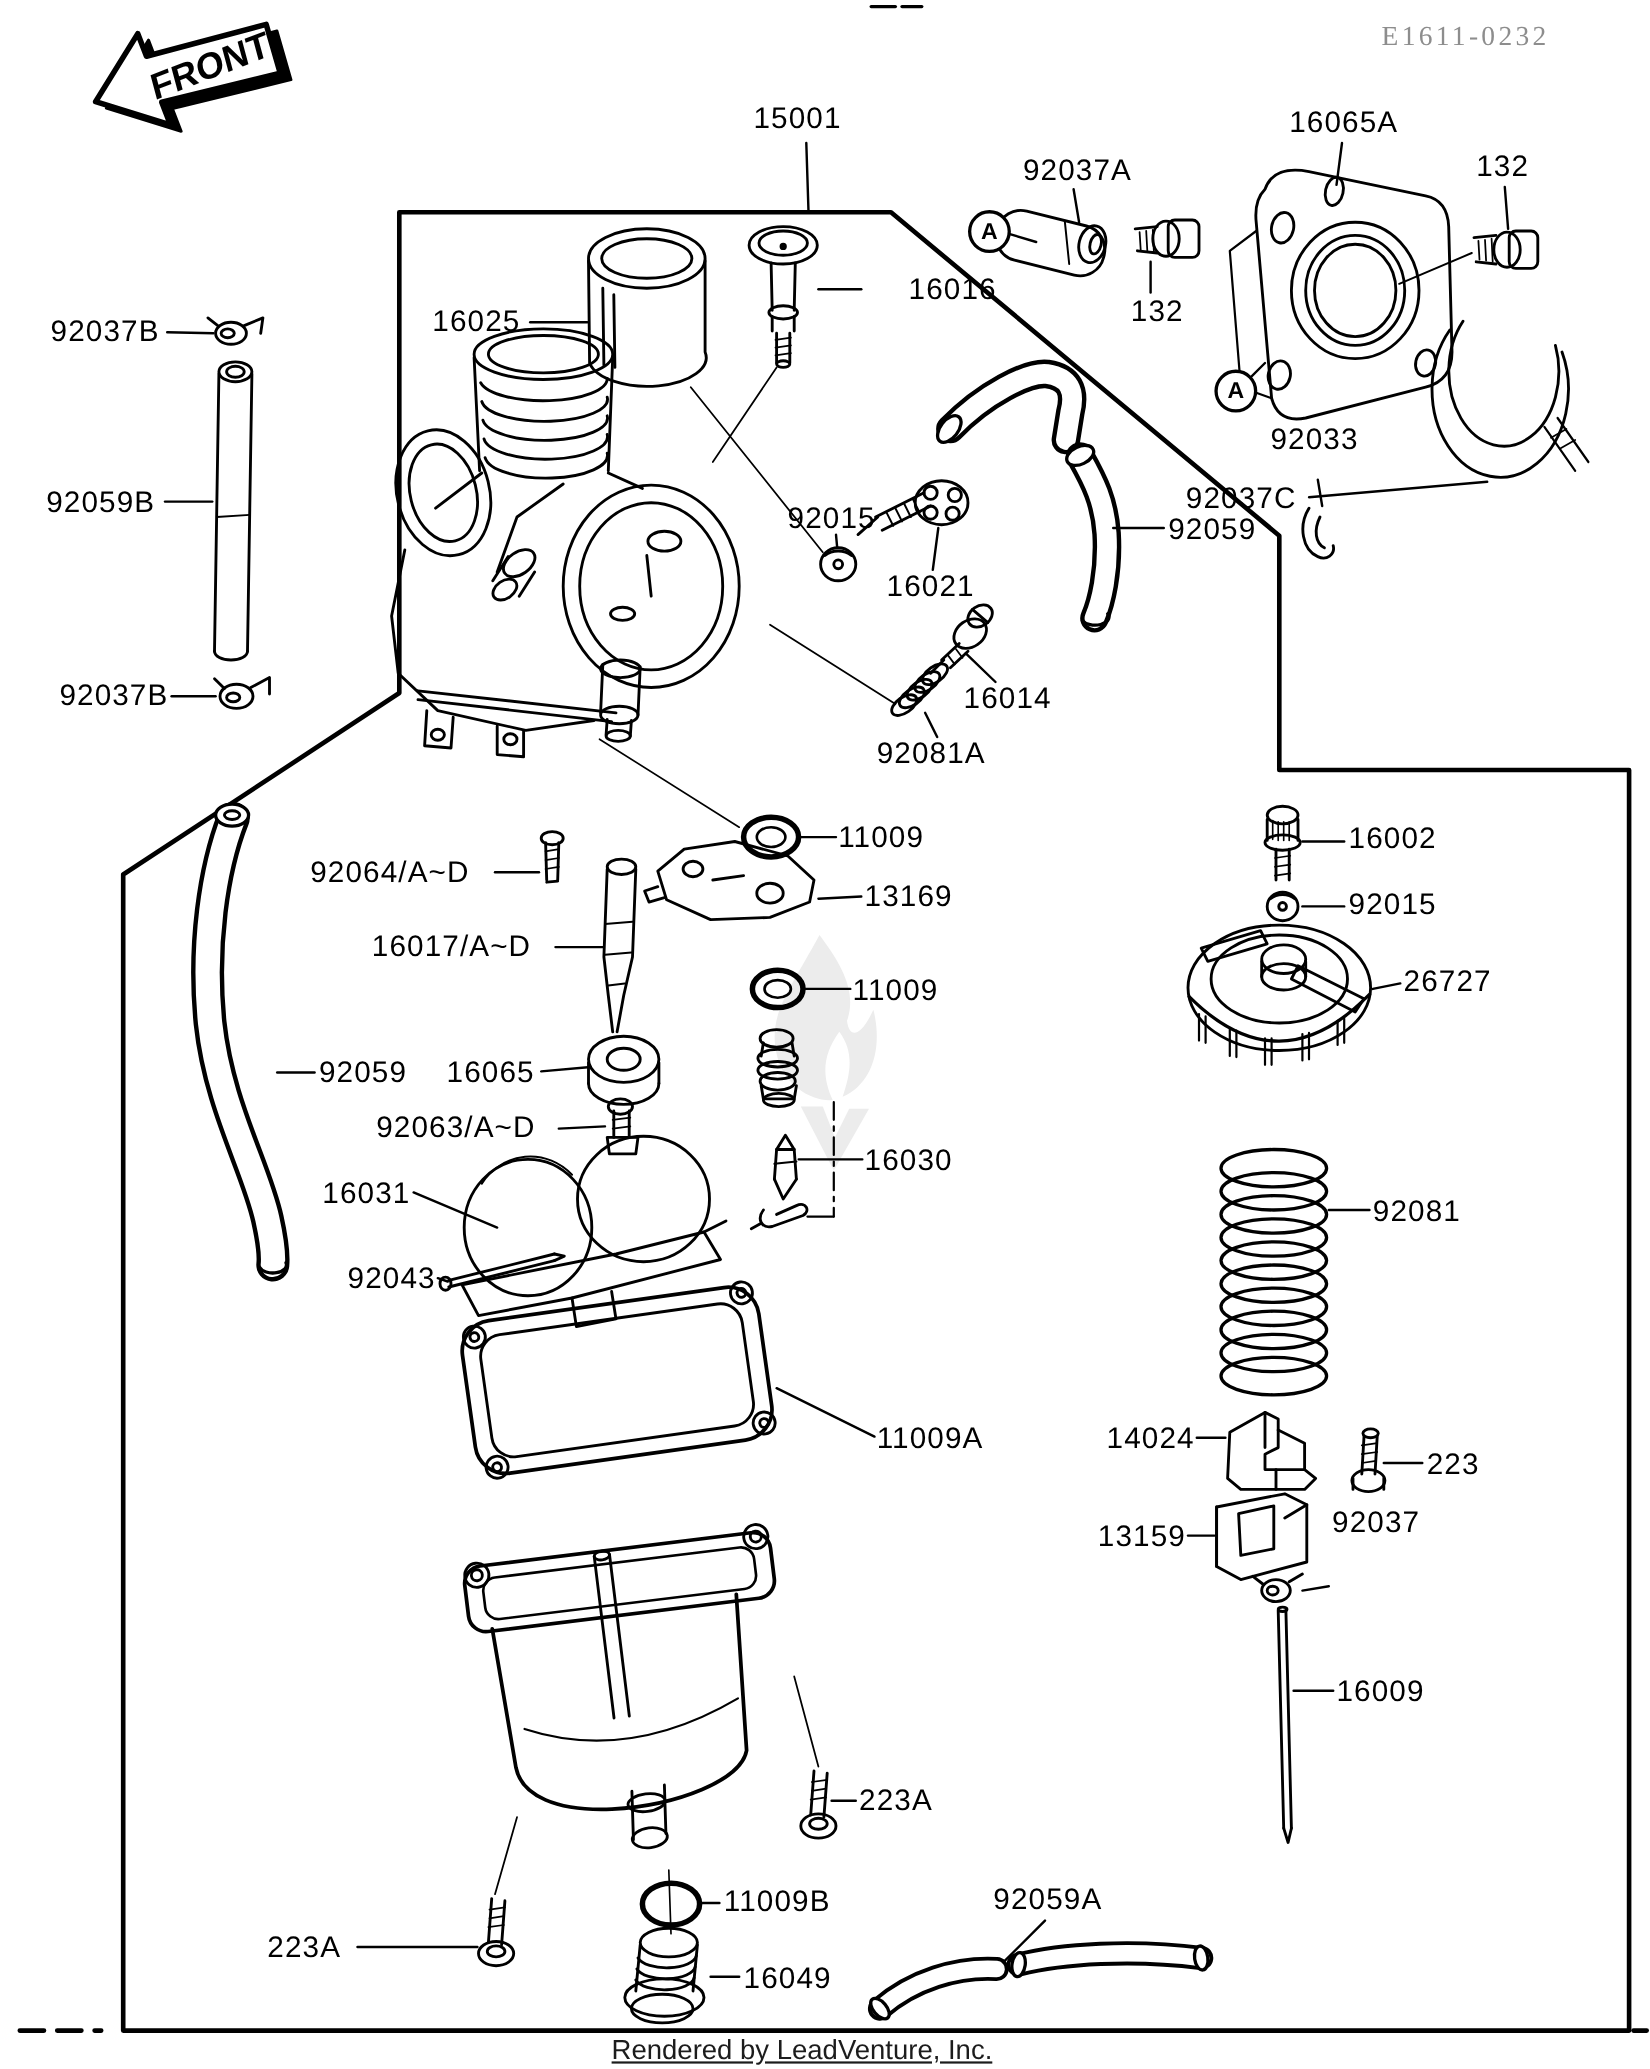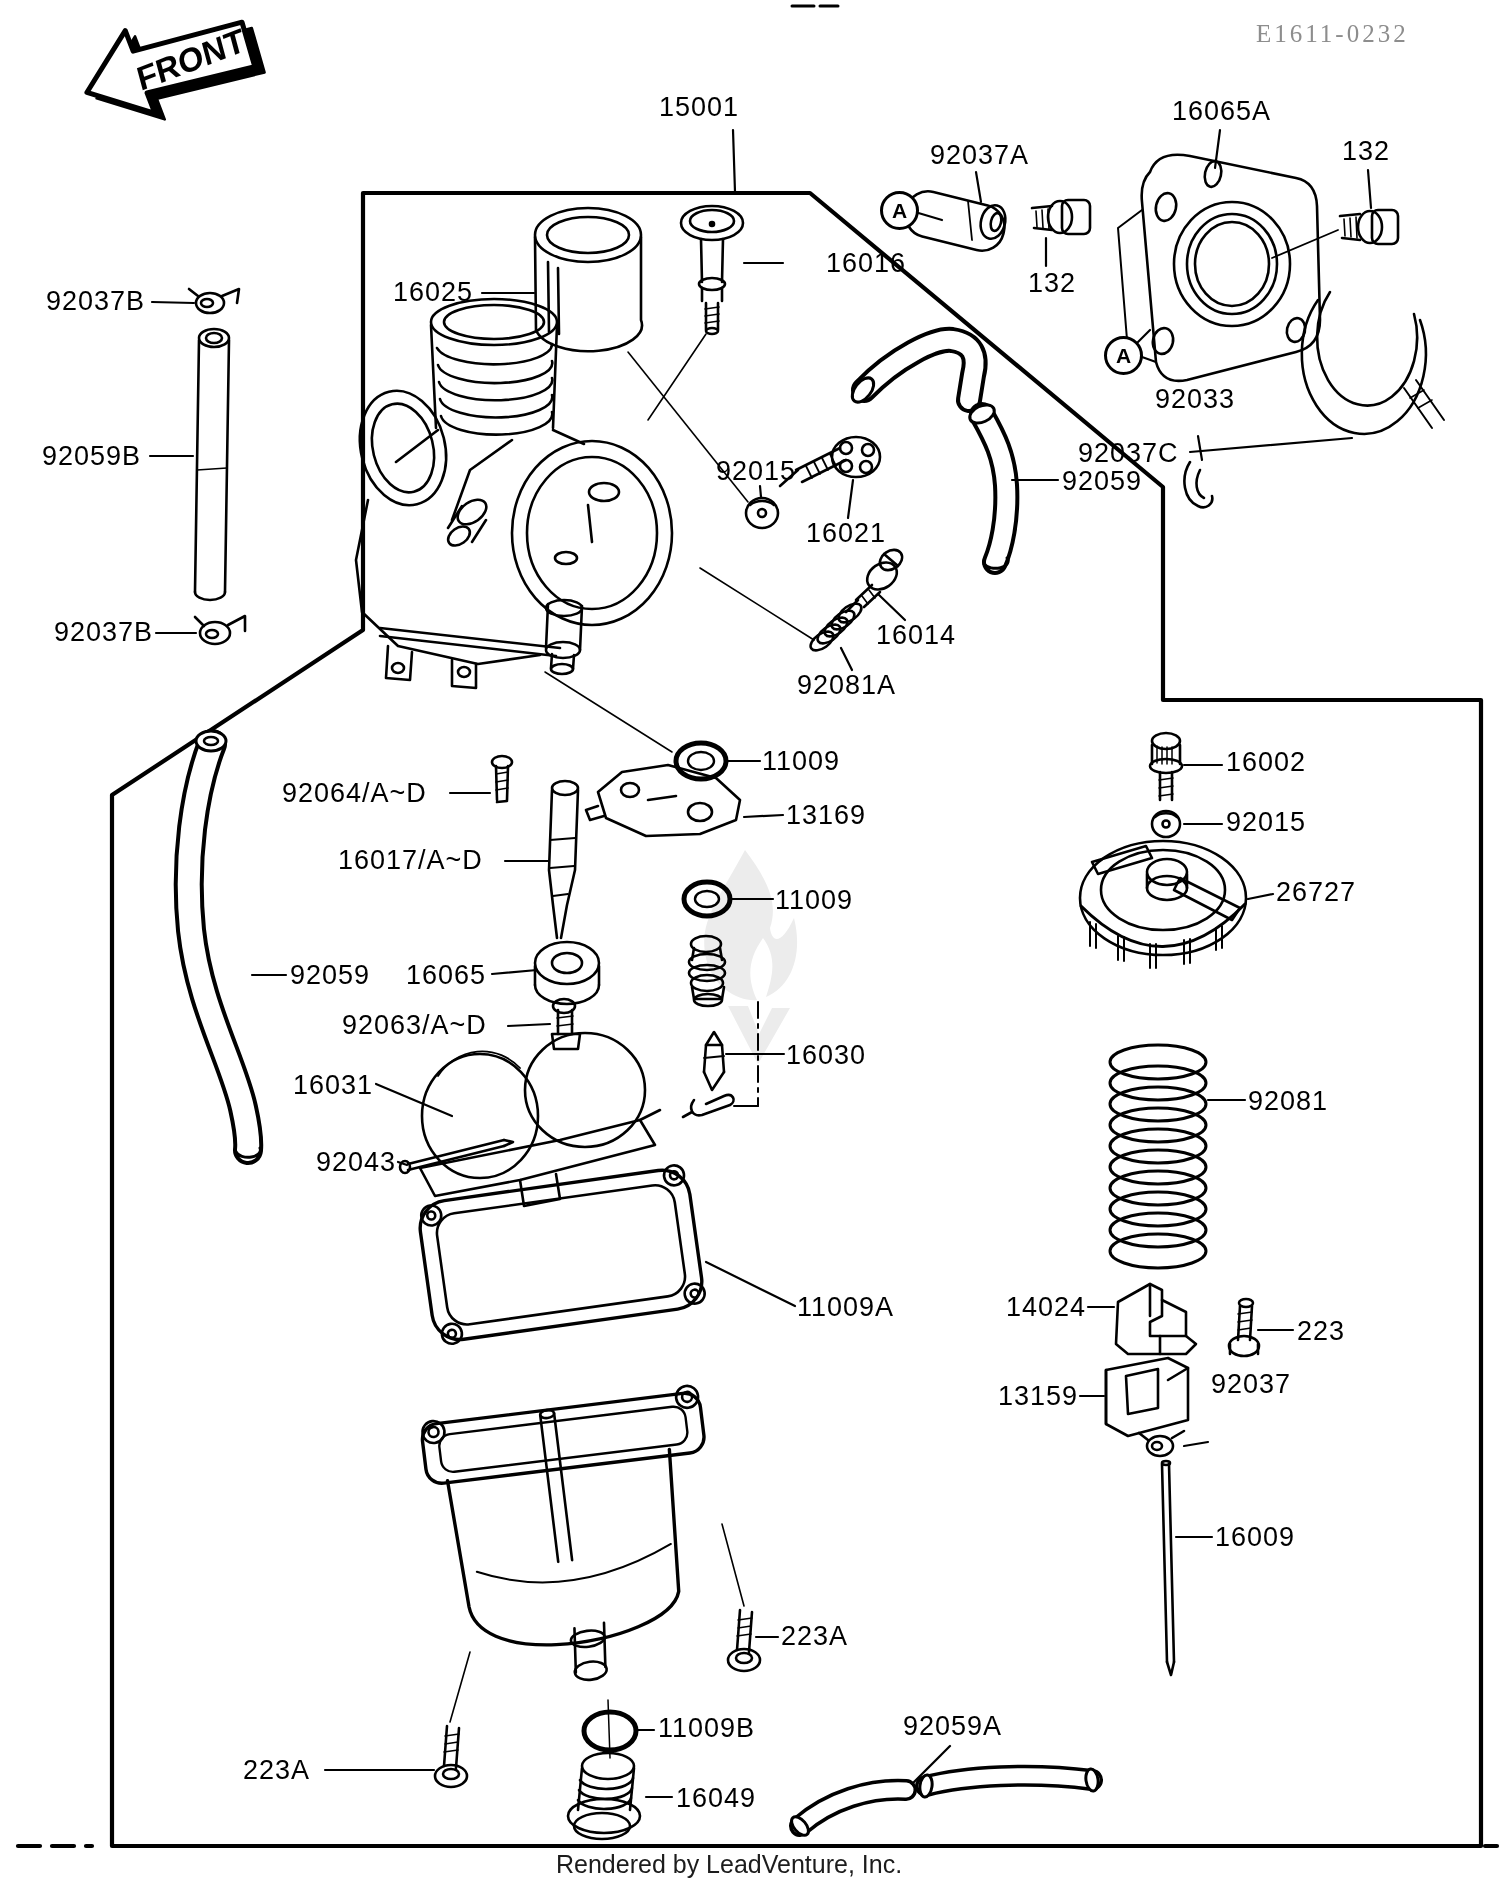--- a/index.html
+++ b/index.html
@@ -4,21 +4,21 @@
 <style>
   html,body{margin:0;padding:0;background:#fff;}
   .canvas{position:relative;width:1500px;height:1881px;background:#ffffff;overflow:hidden;
           font-family:"Liberation Sans",sans-serif;}
   .lbl{position:absolute;font-size:27px;color:#000;letter-spacing:1px;white-space:nowrap;z-index:3;}
   .marker{position:absolute;width:33px;height:33px;border:3px solid #000;border-radius:50%;
           display:flex;align-items:center;justify-content:center;
           font-size:21px;font-weight:bold;color:#000;z-index:3;background:#fff;}
   .code{position:absolute;left:1256px;top:20px;font-family:"Liberation Serif",serif;
         font-size:25px;color:#8d8d8d;letter-spacing:3px;z-index:3;text-align:right;}
-  .caption{position:absolute;left:556px;top:1850px;font-size:25px;color:#1c1c1c;z-index:3;}
+  .caption{position:absolute;left:556px;top:1850px;font-size:25px;color:#1c1c1c;z-index:3;text-decoration:underline;}
   .watermark{position:absolute;left:225px;top:1028px;font-size:58px;font-weight:bold;
              letter-spacing:36px;color:#ececec;z-index:0;white-space:nowrap;}
   svg.art{position:absolute;left:0;top:0;z-index:1;}
 </style>
 </head>
 <body>
 
 <div class="canvas">
 
 
@@ -419,21 +419,21 @@
         <path d="M778,1637 L756,1637"></path>
         <path d="M654,1730 L638,1730"></path>
         <path d="M672,1797 L646,1797"></path>
         <path d="M325,1770 L434,1770"></path>
         <path d="M950,1746 L912,1784"></path>
         <path d="M1128,352 L1150,330"></path>
       </g>
     </g>
   </svg>
 
-  <span class="lbl" style="left:659px;top:92px">15001</span>
+  <span class="lbl" style="left:685px;top:92px">15001</span>
   <span class="lbl" style="left:930px;top:140px">92037A</span>
   <span class="lbl" style="left:1028px;top:268px">132</span>
   <span class="lbl" style="left:1172px;top:96px">16065A</span>
   <span class="lbl" style="left:1342px;top:136px">132</span>
   <span class="lbl" style="left:393px;top:277px">16025</span>
   <span class="lbl" style="left:826px;top:248px">16016</span>
   <span class="lbl" style="left:46px;top:286px">92037B</span>
   <span class="lbl" style="left:42px;top:441px">92059B</span>
   <span class="lbl" style="left:54px;top:617px">92037B</span>
   <span class="lbl" style="left:716px;top:456px">92015</span>

